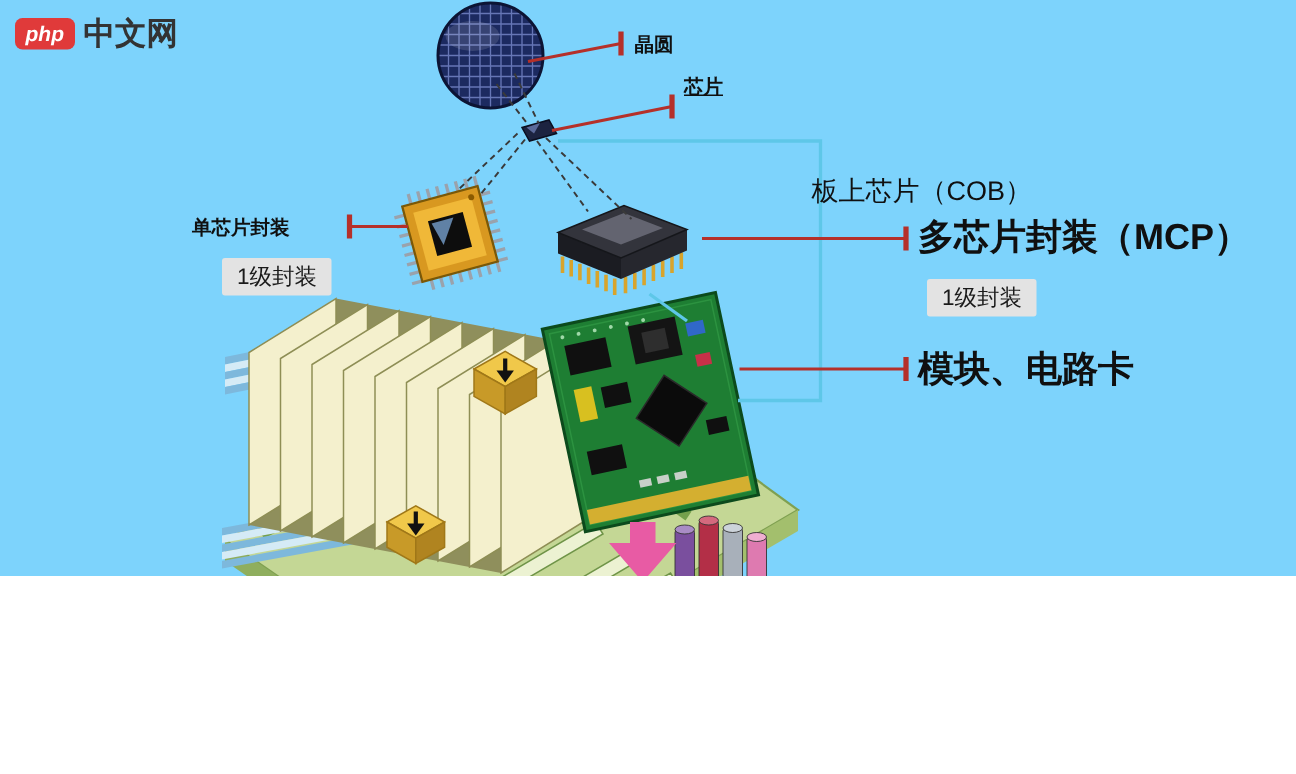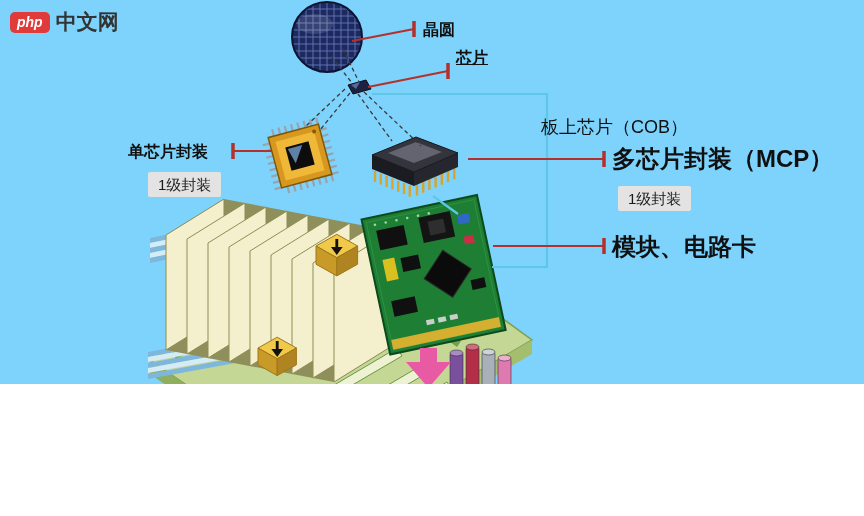--- a/index.html
+++ b/index.html
@@ -1,19 +1,19 @@
 <!DOCTYPE html>
 <html><head>
 <meta charset="utf-8">
 <style>
   html,body{margin:0;padding:0;background:#ffffff;}
   .stage{position:relative;width:864px;height:384px;background:#7dd3fc;overflow:hidden;
          font-family:"Liberation Sans","DejaVu Sans",sans-serif;}
   .stage svg{position:absolute;left:0;top:0;}
-  .label{position:absolute;font-weight:700;font-size:16px;line-height:22px;color:#101010;white-space:nowrap;}
+  .label{position:absolute;font-weight:700;font-size:13px;line-height:22px;color:#101010;white-space:nowrap;}
   .label.lg{font-size:24px;line-height:24px;}
   .label.med{font-weight:500;font-size:18px;}
   .badge{position:absolute;background:#e3e3e3;color:#1a1a1a;font-size:15px;font-weight:500;
          padding:3px 10px;line-height:19px;white-space:nowrap;border-radius:2px;}
   .logo{position:absolute;top:8px;left:10px;display:flex;align-items:center;gap:6px;}
   .logo-badge{background:#e03a3a;color:#ffffff;font-style:italic;font-weight:700;font-size:14px;
               padding:2px 7px 3px;border-radius:5px;line-height:16px;}
   .logo-text{font-size:21px;font-weight:700;color:#333333;}
   #label-wafer{left:423px;top:19px;}
   #label-chip{left:456px;top:47px;text-decoration:underline;}

